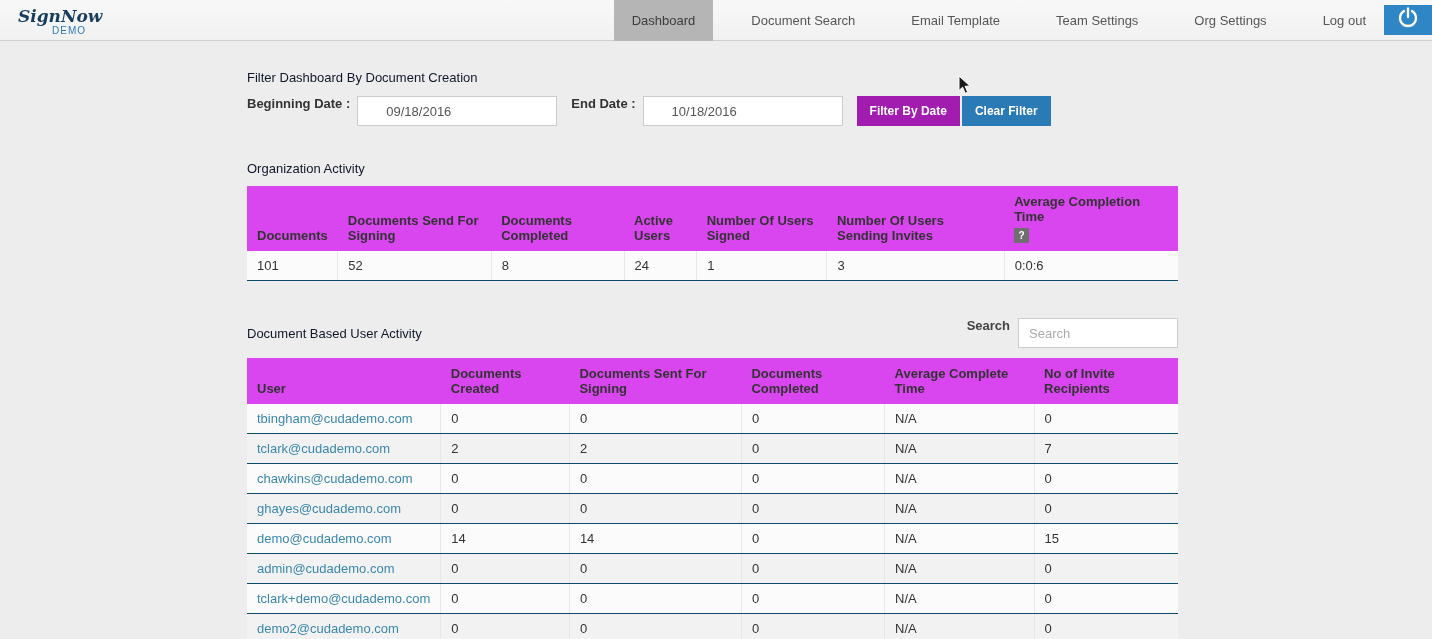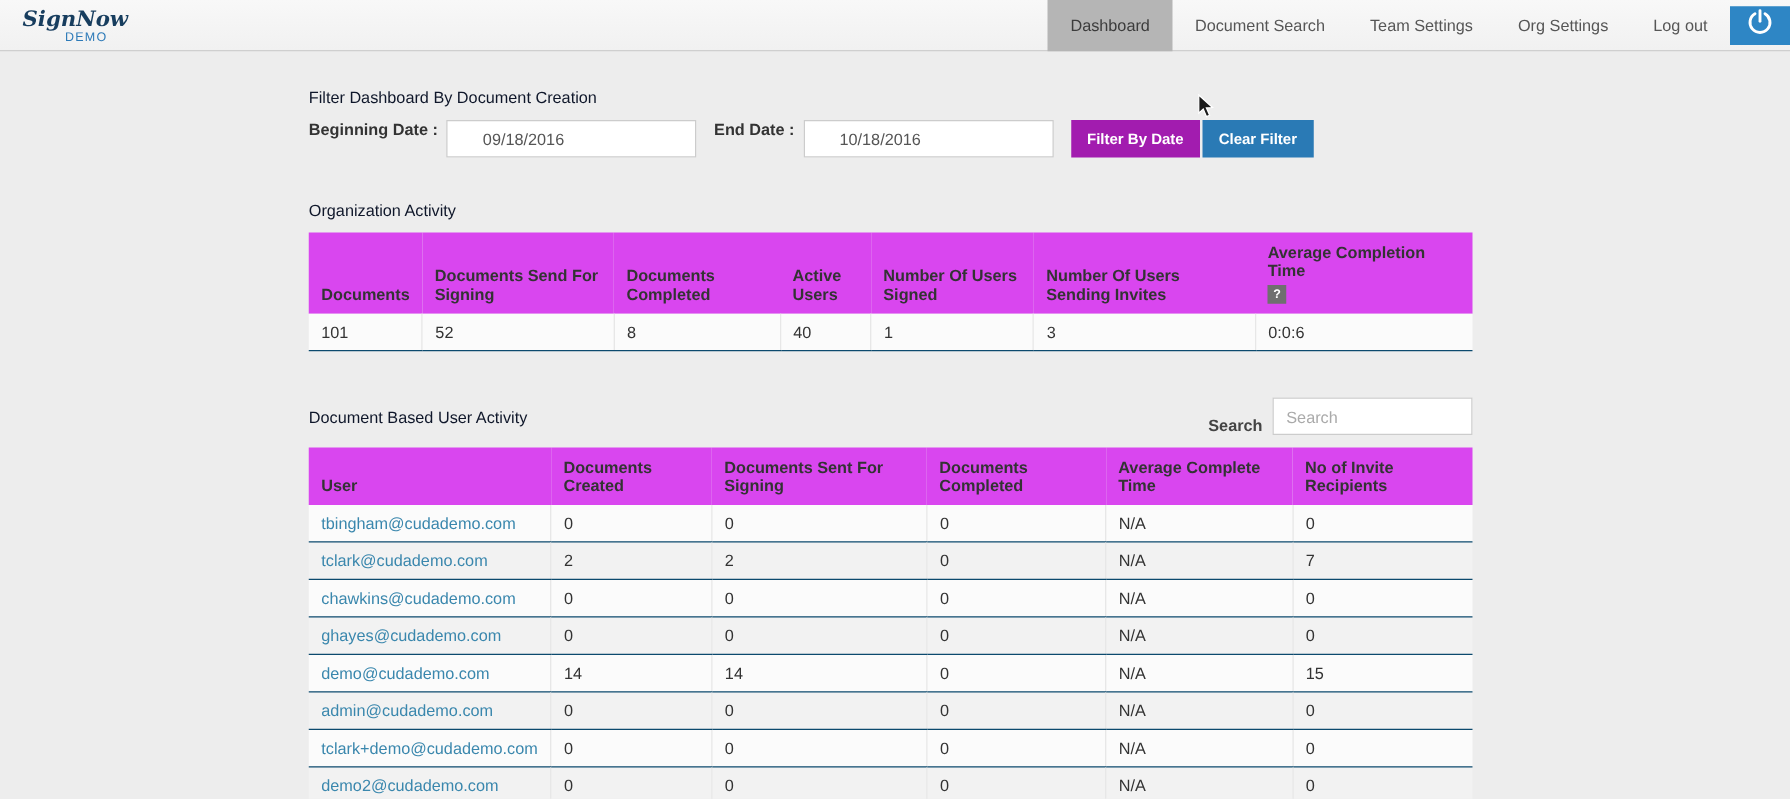--- a/index.html
+++ b/index.html
@@ -32,21 +32,21 @@
     font-size: 17px;
     color: #173d5e;
   }
   .logo-demo {
     font-family: "Liberation Sans", sans-serif;
     font-size: 10px;
     letter-spacing: 1px;
     color: #2d7ab8;
     margin: 1px 0 0 34px;
   }
-  .nav { margin-left: auto; display: flex; }
+  .nav { margin-left: auto; display: flex; gap: 20px; }
   .nav-item {
     font-size: 13px;
     color: #565656;
     line-height: 41px;
     padding: 0 18px;
     cursor: pointer;
     white-space: nowrap;
   }
   .nav-item.active {
     background: #b5b5b5;
@@ -144,21 +144,21 @@
     text-align: center;
     line-height: 15px;
     cursor: pointer;
   }
 
   .user-activity-head {
     margin-top: 37px;
     display: flex;
     align-items: center;
   }
-  .search-wrap { margin-left: auto; display: flex; align-items: flex-end; }
+  .search-wrap { margin-left: auto; display: flex; align-items: flex-start; }
   .search-label {
     font-size: 13px;
     font-weight: 600;
     color: #444;
     margin-right: 8px;
   }
   .search-input {
     width: 160px;
     height: 30px;
     border: 1px solid #ccc;
@@ -196,20 +196,21 @@
 <body>
 
 <header class="topbar">
   <div class="logo">
     <div class="logo-script">SignNow</div>
     <div class="logo-demo">DEMO</div>
   </div>
   <nav class="nav">
     <div class="nav-item active">Dashboard</div>
     <div class="nav-item">Document Search</div>
+    <div class="nav-item">Email Template</div>
     <div class="nav-item">Team Settings</div>
     <div class="nav-item">Org Settings</div>
     <div class="nav-item">Log out</div>
   </nav>
   <div class="power-btn">
     <span>
       <svg width="26" height="26" viewBox="0 0 24 26">
         <path d="M16,6.07 A8,8 0 1 1 8,6.07" fill="none" stroke="#fff" stroke-width="2.3" stroke-linecap="round"></path>
         <line x1="12" y1="3.5" x2="12" y2="12" stroke="#fff" stroke-width="2.3" stroke-linecap="round"></line>
       </svg>
@@ -254,21 +255,21 @@
           <span>Average Completion Time</span>
           <span class="help-badge">?</span>
         </th>
       </tr>
     </thead>
     <tbody>
       <tr>
         <td>101</td>
         <td>52</td>
         <td>8</td>
-        <td>40</td>
+        <td>24</td>
         <td>1</td>
         <td>3</td>
         <td>0:0:6</td>
       </tr>
     </tbody>
   </table>
 
   <div class="user-activity-head">
     <div class="section-title">Document Based User Activity</div>
     <div class="search-wrap">

